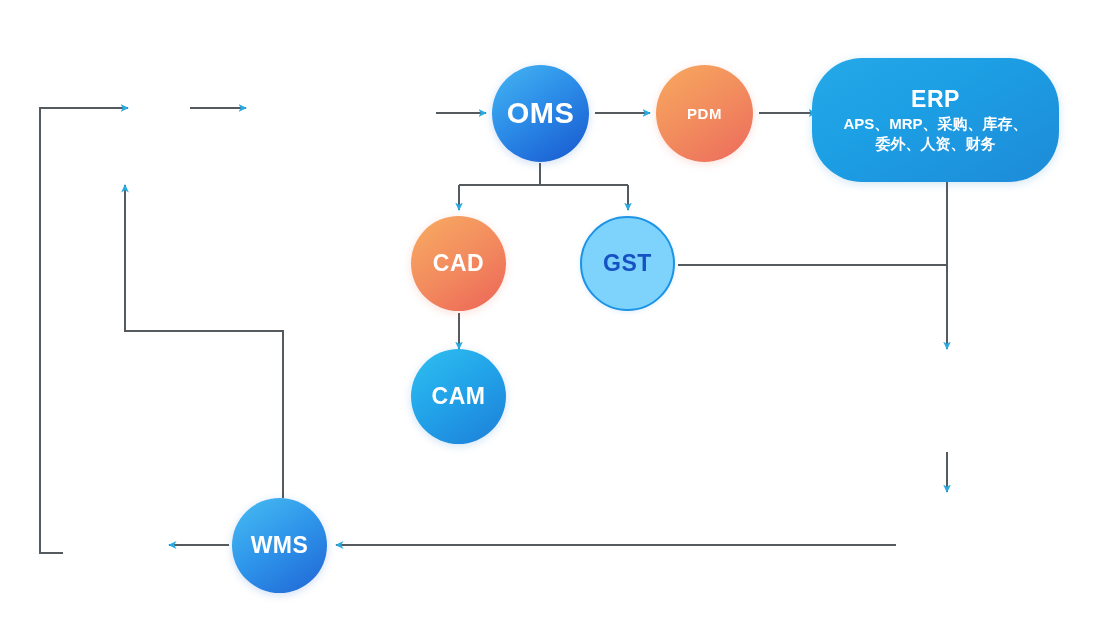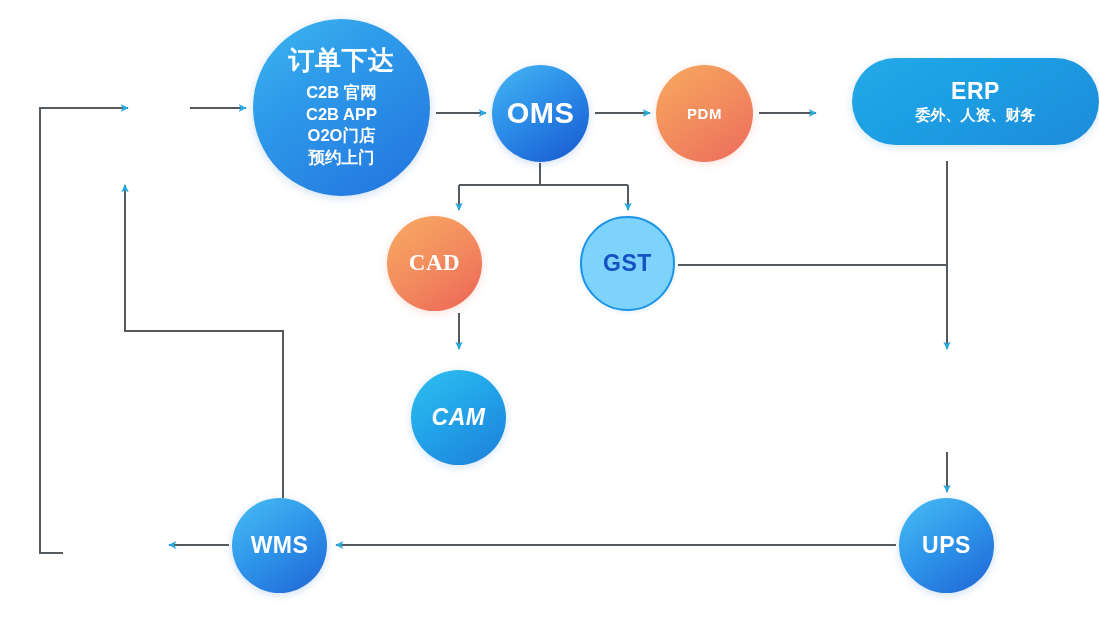--- a/index.html
+++ b/index.html
@@ -66,49 +66,47 @@
   #node-oms .title { font-size: 29px; }
 
   #node-pdm {
     left: 656px; top: 65px; width: 97px; height: 97px;
     background: linear-gradient(145deg, #F7A95E 0%, #F28C5E 50%, #EC6A5C 100%);
     box-shadow: 0 2px 8px rgba(230,120,90,0.22);
   }
   #node-pdm .title { font-size: 15px; }
 
   #node-erp {
-    left: 852px; top: 58px; width: 247px; height: 87px;
+    left: 812px; top: 58px; width: 247px; height: 124px;
     border-radius: 50px;
     background: linear-gradient(150deg, #25A9E8 0%, #1C9FE4 40%, #1E8BD8 100%);
     box-shadow: 0 2px 10px rgba(40,140,210,0.22);
   }
   #node-erp .title { font-size: 23px; margin-bottom: 1px; }
   #node-erp .sub { font-size: 15px; }
 
   #node-cad {
-    left: 387px; top: 216px; width: 95px; height: 95px;
+    left: 411px; top: 216px; width: 95px; height: 95px;
     background: linear-gradient(145deg, #F8AC62 0%, #F2885E 55%, #EC6356 100%);
     box-shadow: 0 2px 8px rgba(230,120,90,0.22);
-    font-family: Liberation Serif, serif;
   }
   #node-cad .title { font-size: 23px; }
 
   #node-gst {
     left: 580px; top: 216px; width: 95px; height: 95px;
     background: #7dd3fc;
     border: 2.5px solid #1C93E5;
     box-shadow: 0 1px 5px rgba(40,140,210,0.14);
   }
   #node-gst .title { color: #1651C4; font-size: 23px; }
 
   #node-cam {
-    left: 411px; top: 370px; width: 95px; height: 95px;
+    left: 411px; top: 349px; width: 95px; height: 95px;
     background: linear-gradient(145deg, #2FC0F0 0%, #22A4E9 45%, #1D7ED8 100%);
     box-shadow: 0 2px 8px rgba(40,130,210,0.22);
-    font-style: italic;
   }
   #node-cam .title { font-size: 23px; }
 
   #node-mes {
     left: 899px; top: 355px; width: 95px; height: 95px;
     background: linear-gradient(145deg, #49BDF3 0%, #2E95EA 48%, #2064D4 100%);
     box-shadow: 0 2px 8px rgba(40,110,200,0.22);
   }
   #node-mes .title { font-size: 23px; }
 
@@ -195,56 +193,47 @@
 
       <line x1="229" y1="545" x2="169" y2="545" marker-end="url(#ah-l)"></line>
 
       <path d="M283,498 L283,331 L125,331 L125,185" marker-end="url(#ah-d)"></path>
 
       <path d="M63,553 L40,553 L40,108 L128,108" marker-end="url(#ah-r)"></path>
     </g>
   </svg>
 
 
-  <div class="node circle" id="node-order">
-    <div class="title">订单下达</div>
-    <div class="sub">C2B 官网</div>
-    <div class="sub">C2B APP</div>
-    <div class="sub">O2O门店</div>
-    <div class="sub">预约上门</div>
-  </div>
 
   <div class="node circle" id="node-oms">
     <div class="title">OMS</div>
   </div>
 
   <div class="node circle" id="node-pdm">
     <div class="title">PDM</div>
   </div>
 
   <div class="node" id="node-erp">
     <div class="title">ERP</div>
+    <div class="sub">APS、MRP、采购、库存、</div>
     <div class="sub">委外、人资、财务</div>
   </div>
 
   <div class="node circle" id="node-cad">
     <div class="title">CAD</div>
   </div>
 
   <div class="node circle" id="node-gst">
     <div class="title">GST</div>
   </div>
 
   <div class="node circle" id="node-cam">
     <div class="title">CAM</div>
   </div>
 
 
-  <div class="node circle" id="node-ups">
-    <div class="title">UPS</div>
-  </div>
 
   <div class="node circle" id="node-wms">
     <div class="title">WMS</div>
   </div>
 
 
 </div>
 
 </body></html>

